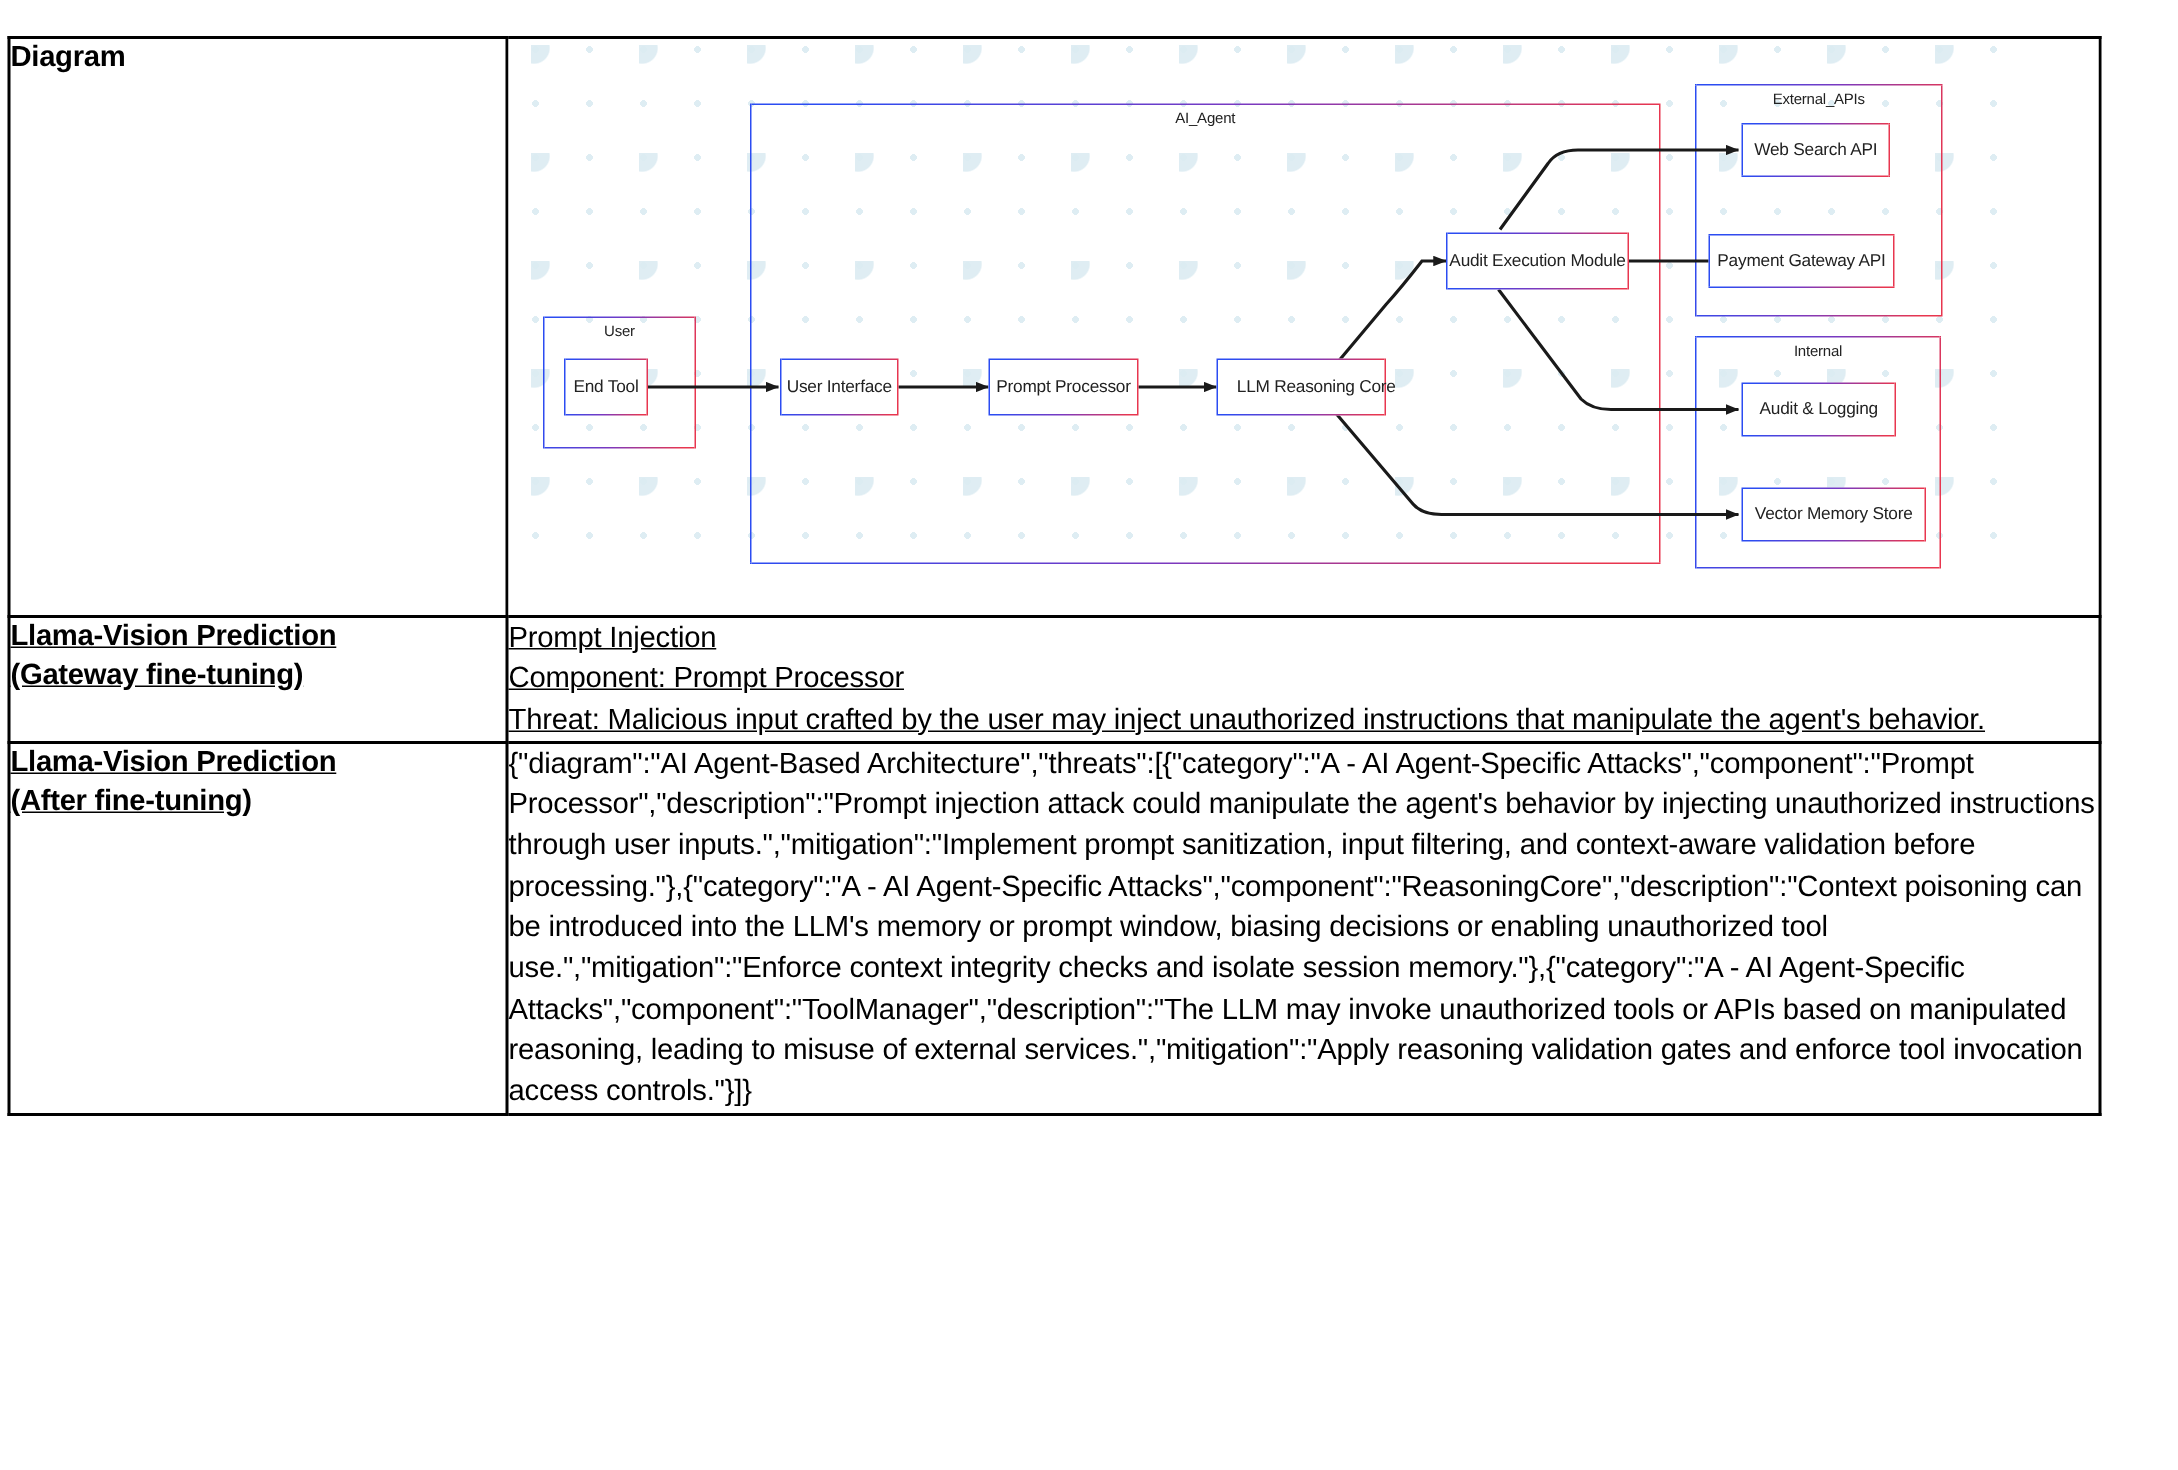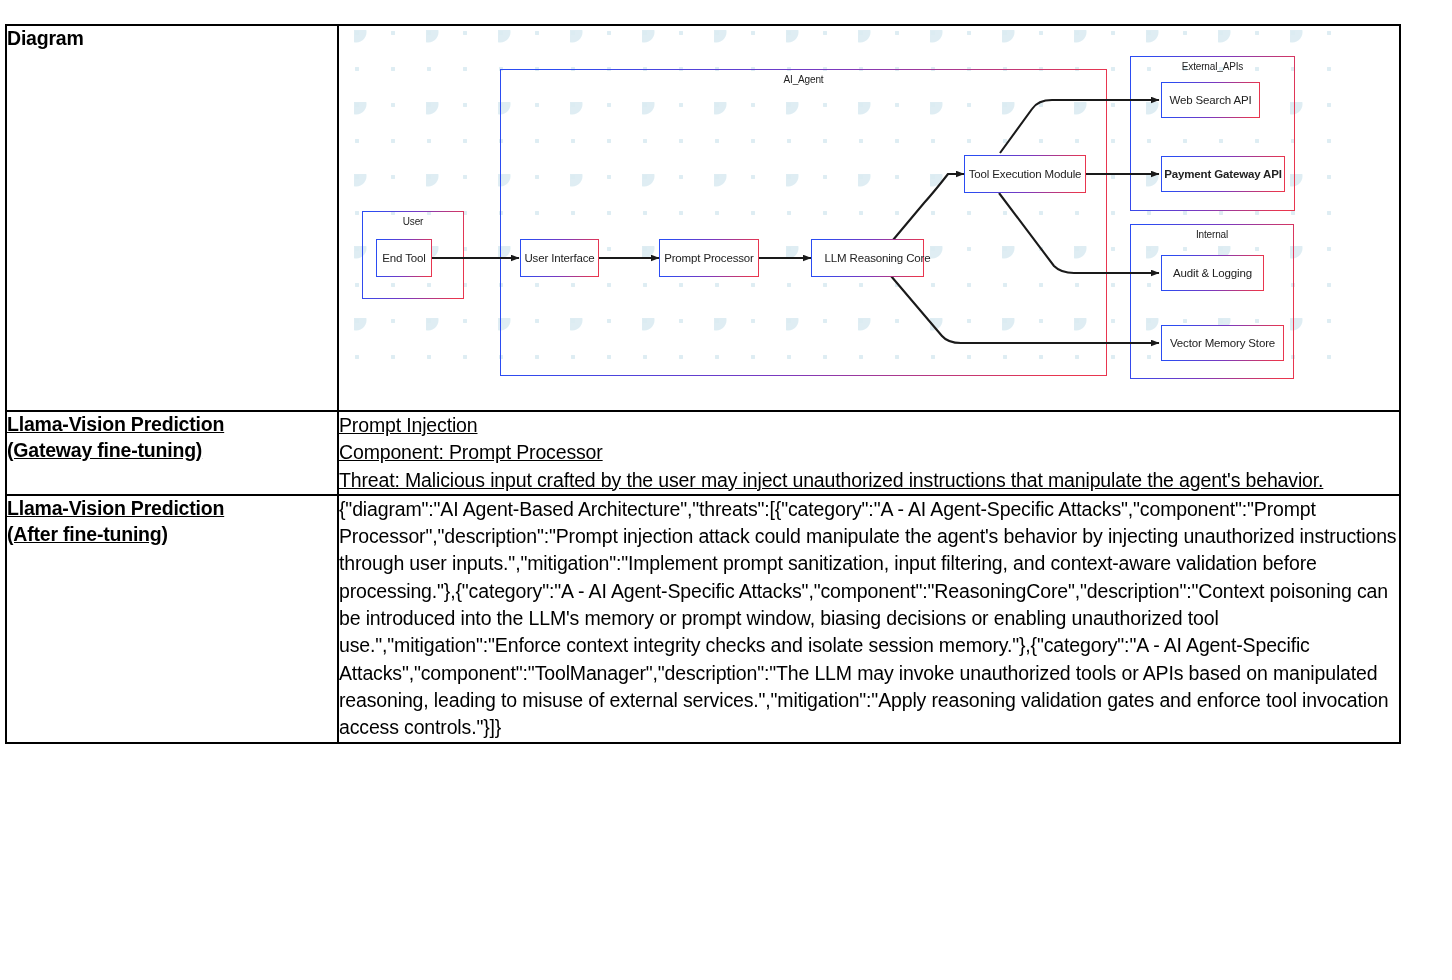--- a/index.html
+++ b/index.html
@@ -216,28 +216,28 @@
 
               <div class="node" style="left:305px; top:213px; width:100px; height:38px;">
                 <span>Prompt Processor</span>
               </div>
 
               <div class="node" style="left:457px; top:213px; width:113px; height:38px;padding-left:20px;">
                 <span>LLM Reasoning Core</span>
               </div>
 
               <div class="node" style="left:610px; top:129px; width:122px; height:38px;">
-                <span>Tool Execution Module</span>
+                <span>Audit Execution Module</span>
               </div>
 
               <div class="node" style="left:807px; top:56px; width:99px; height:36px;">
                 <span>Web Search API</span>
               </div>
 
-              <div class="node" style="left:807px; top:130px; width:124px; height:36px;font-weight:bold;">
+              <div class="node" style="left:785px; top:130px; width:124px; height:36px;">
                 <span>Payment Gateway API</span>
               </div>
 
               <div class="node" style="left:807px; top:229px; width:103px; height:36px;">
                 <span>Audit &amp; Logging</span>
               </div>
 
               <div class="node" style="left:807px; top:299px; width:123px; height:36px;">
                 <span>Vector Memory Store</span>
               </div>

